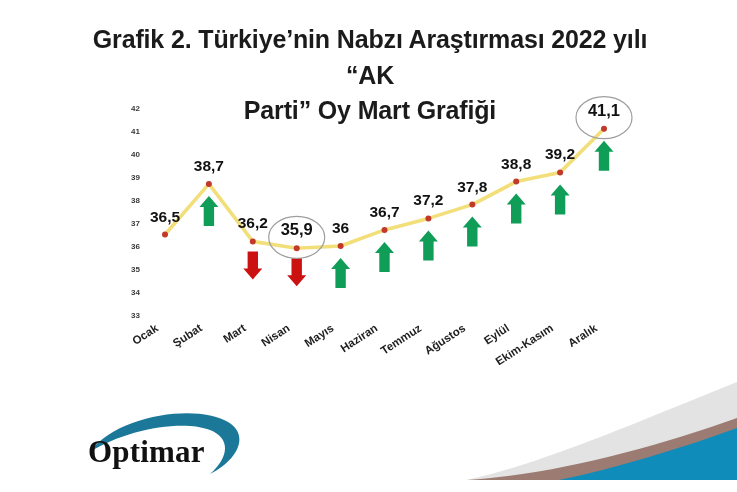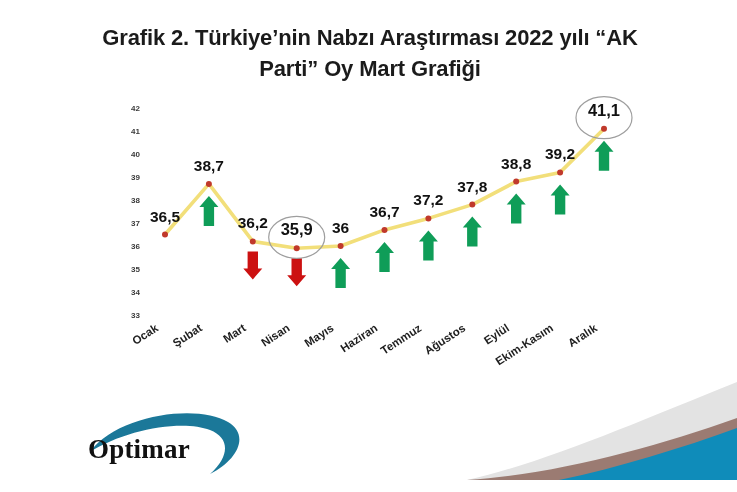--- a/index.html
+++ b/index.html
@@ -18,21 +18,21 @@
     overflow: hidden;
   }
 
   
   #chart-title {
     position: absolute;
     left: 90px;
     top: 22px;
     width: 560px;
     text-align: center;
-    font-size: 22px;
+    font-size: 25px;
     font-weight: bold;
     line-height: 1.42;
     color: #1b1b1b;
     letter-spacing: -0.15px;
   }
 
   
   #plot {
     position: absolute;
     left: 0;
@@ -79,21 +79,21 @@
     left: 78px;
     top: 408px;
     width: 220px;
     height: 78px;
   }
   #logo-text {
     position: absolute;
     left: 10px;
     top: 26px;
     font-family: "Liberation Serif", serif;
-    font-size: 27px;
+    font-size: 31px;
     font-weight: bold;
     color: #111111;
     letter-spacing: 0.2px;
   }
 
   
   #corner-deco {
     position: absolute;
     right: 0;
     bottom: 0;

